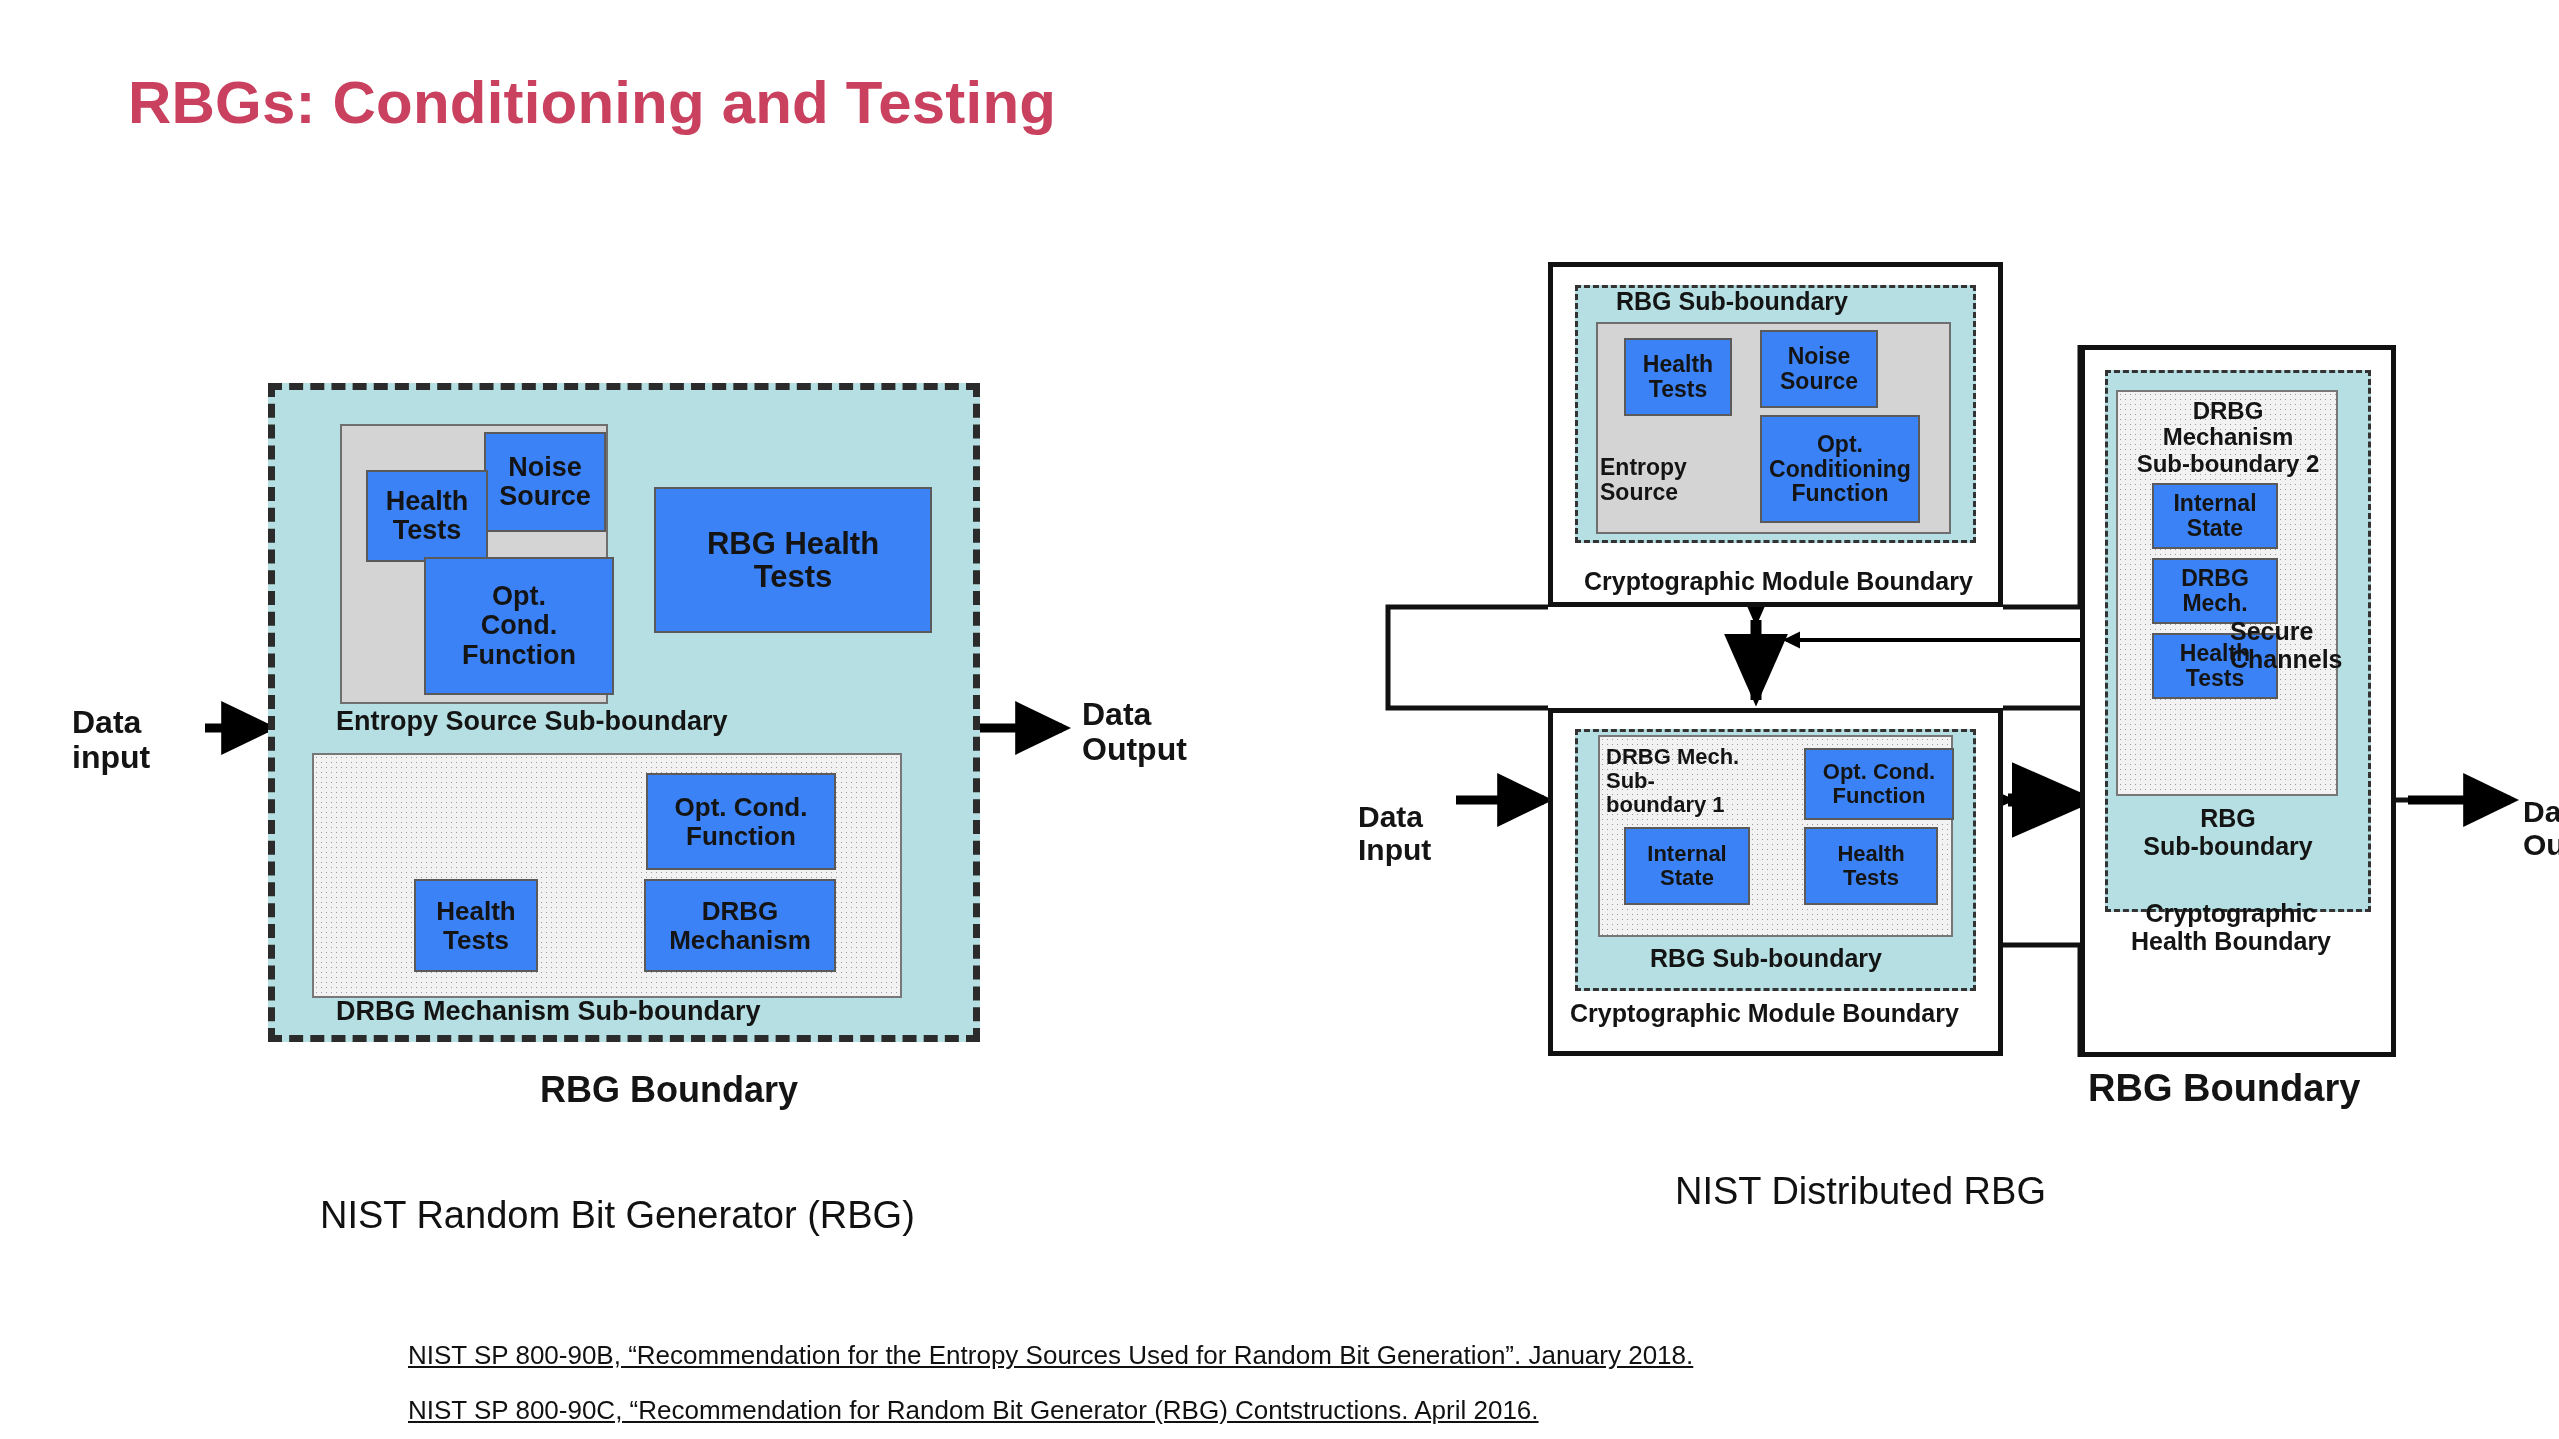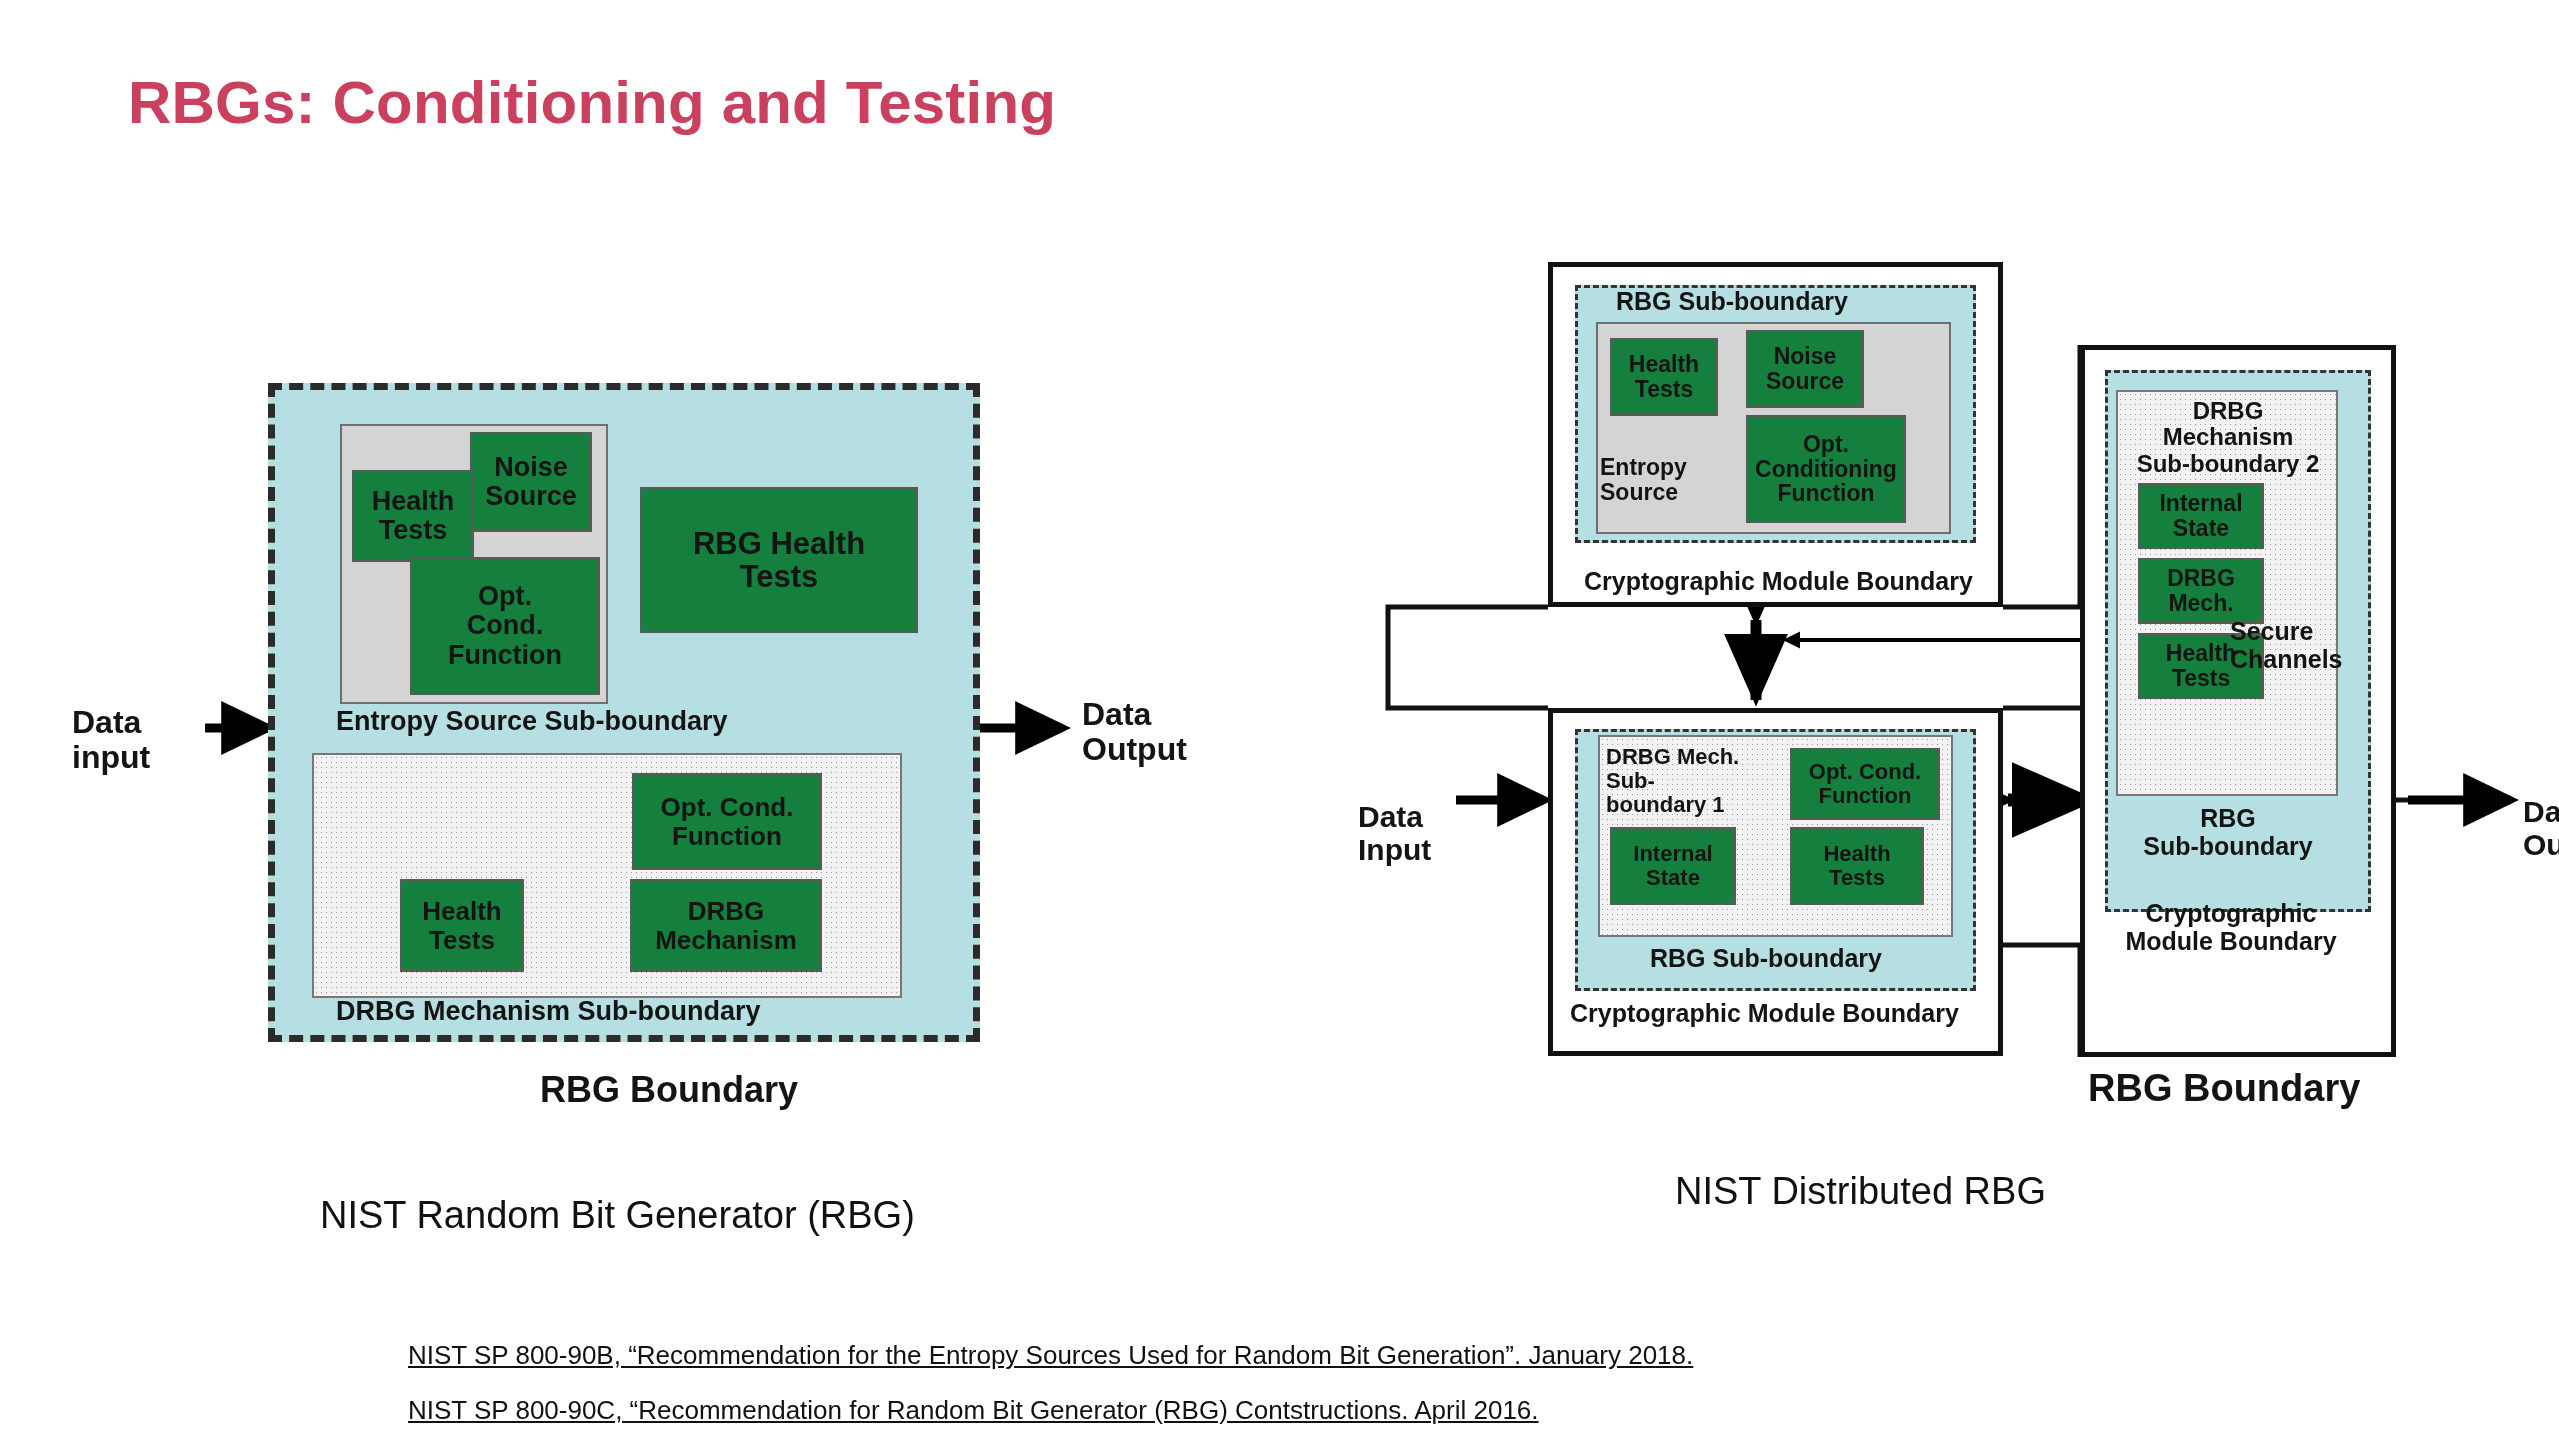--- a/index.html
+++ b/index.html
@@ -22,27 +22,28 @@
     left: 128px; top: 68px;
     font-size: 60px;
     font-weight: bold;
     color: #c9415e;
     letter-spacing: 0.2px;
     white-space: nowrap;
   }
 
   .wbox {
     position: absolute;
-    background: #15803d;
+    background: #3b82f6;
     border: 2px solid #5a5a5a;
     display: flex; align-items: center; justify-content: center;
     text-align: center;
     line-height: 1.08;
     color: #141414;
     font-weight: bold;
+    margin-left: 14px;
   }
 
   .graybox {
     position: absolute;
     background: #d4d4d4;
     border: 2px solid #6e6e6e;
   }
   .dotbox {
     position: absolute;
     background: #f2f2f2;
@@ -308,21 +309,21 @@
 Sub-boundary 2</div>
     <div id="rb-intst-r" class="wbox" style="white-space:pre-line">Internal
 State</div>
     <div id="rb-drbgm-r" class="wbox" style="white-space:pre-line">DRBG
 Mech.</div>
     <div id="rb-hlth-r" class="wbox" style="white-space:pre-line">Health
 Tests</div>
     <div id="r-sub-r-title" class="label">RBG
 Sub-boundary</div>
     <div id="r-cmb-r" class="label">Cryptographic
-Module Boundary</div>
+Health Boundary</div>
 
     <div id="r-secure-channels" class="label">Secure
 Channels</div>
     <div id="r-rbg-boundary" class="label">RBG Boundary</div>
     <div id="r-data-input" class="label">Data
 Input</div>
     <div id="r-data-output" class="label">Data
 Output</div>
   </div>
 

